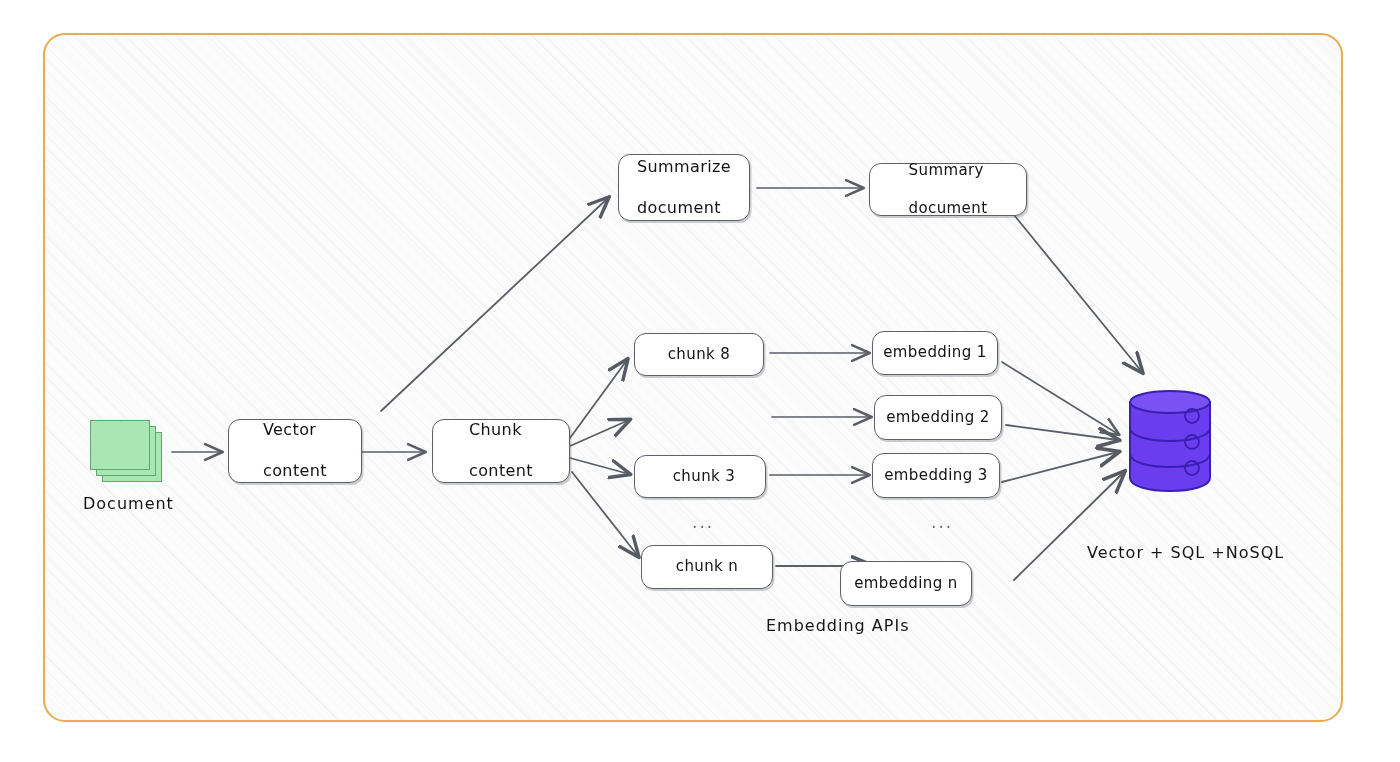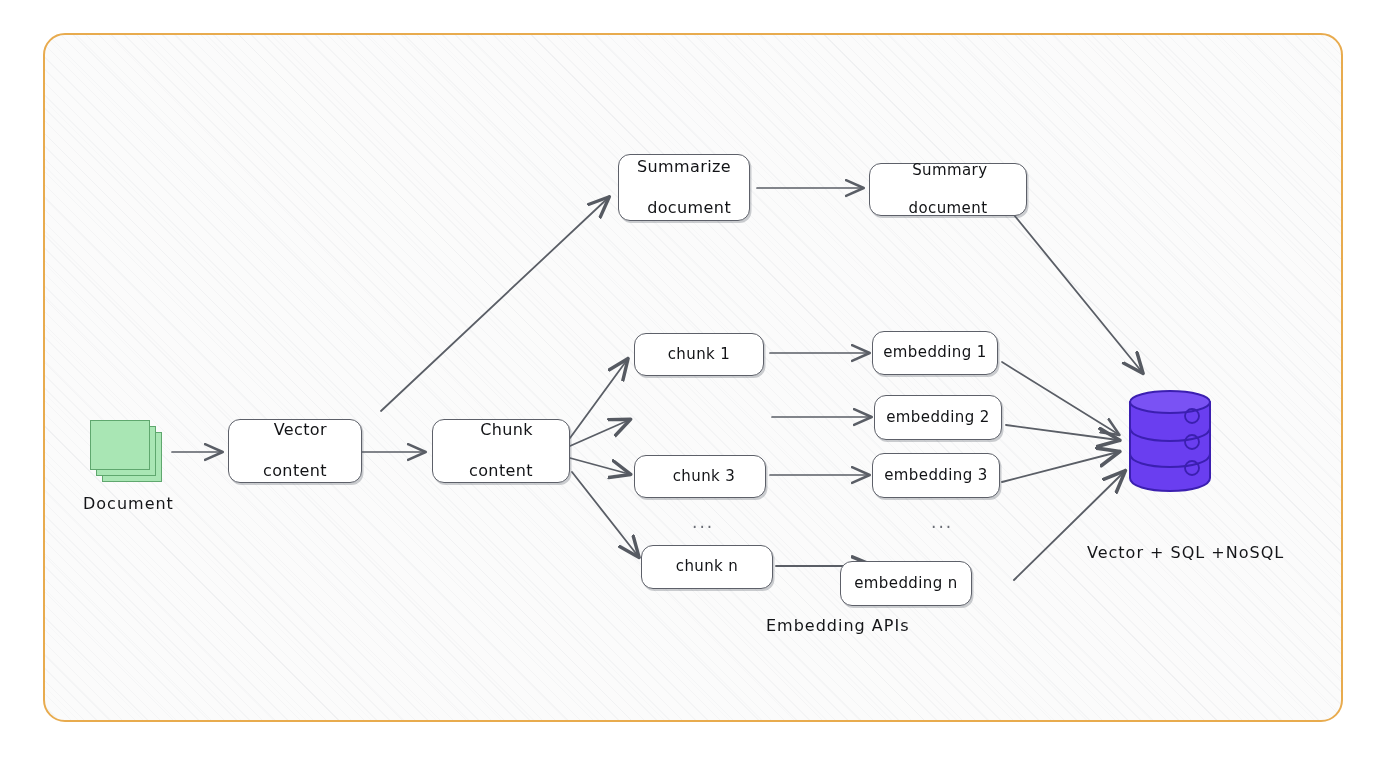--- a/index.html
+++ b/index.html
@@ -12,21 +12,21 @@
     background-image:
       repeating-linear-gradient(45deg, rgba(170,176,186,.085) 0px, rgba(170,176,186,.085) 1px, rgba(0,0,0,0) 1px, rgba(0,0,0,0) 9px),
       repeating-linear-gradient(45deg, rgba(170,176,186,.05) 0px, rgba(170,176,186,.05) 1px, rgba(0,0,0,0) 1px, rgba(0,0,0,0) 23px);
     box-sizing:border-box;
   }
   #svg{position:absolute;left:0;top:0;width:1400px;height:762px;}
   .node{
     position:absolute;box-sizing:border-box;
     background:#ffffff;border:1.6px solid #5d6069;border-radius:12px;
     box-shadow:1.5px 2px 0 rgba(90,95,105,.30);
-    display:flex;align-items:center;justify-content:center;text-align:right;
+    display:flex;align-items:center;justify-content:center;text-align:left;
     color:#121316;font-family:"DejaVu Sans",sans-serif;
     line-height:1.28;letter-spacing:.4px;
   }
   .node span{display:block;pointer-events:none;}
   .big{font-size:16px;}
   .mid{font-size:15px;}
   .lbl{
     position:absolute;color:#141518;font-family:"DejaVu Sans",sans-serif;
     letter-spacing:1px;white-space:nowrap;
   }
@@ -109,21 +109,21 @@
   </div>
 
   <div class="node mid" style="left:869px;top:163px;width:158px;height:53px;">
     <span>
       <span>Summary</span><br>
       <span>document</span>
     </span>
   </div>
 
   <div class="node mid" style="left:634px;top:333px;width:130px;height:43px;">
-    <span>chunk 1</span>
+    <span>chunk 8</span>
   </div>
   <div class="node mid" style="left:634px;top:455px;width:132px;height:43px;padding-left:8px;">
     <span>chunk 3</span>
   </div>
   <div class="node mid" style="left:641px;top:545px;width:132px;height:44px;">
     <span>chunk n</span>
   </div>
 
   <div class="node mid" style="left:872px;top:331px;width:126px;height:44px;">
     <span>embedding 1</span>

